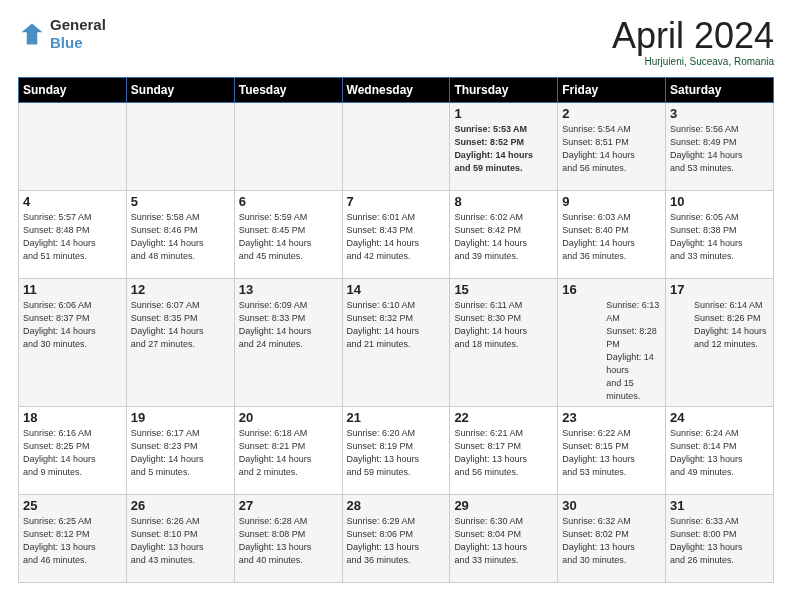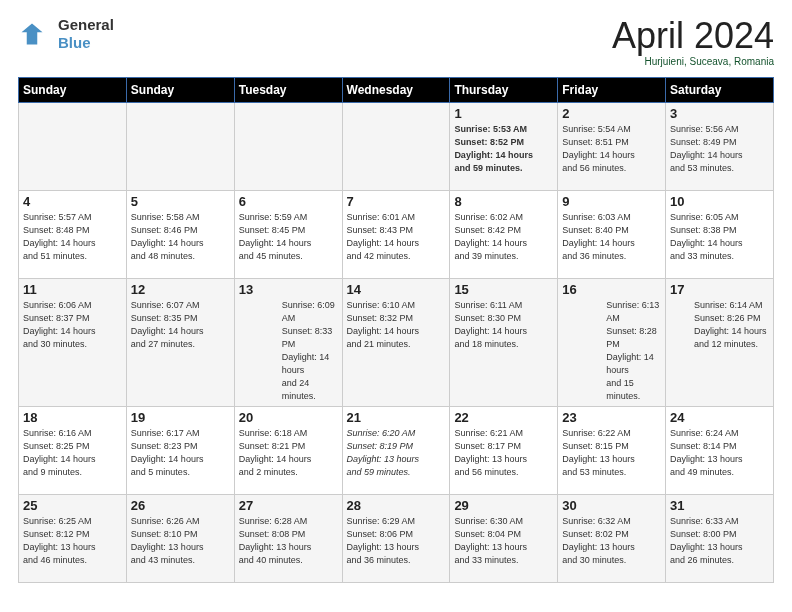--- a/index.html
+++ b/index.html
@@ -19,21 +19,21 @@
     }
     .header {
       display: flex;
       justify-content: space-between;
       align-items: flex-start;
       margin-bottom: 10px;
     }
     .logo {
       display: flex;
       align-items: center;
-      gap: 12px;
+      gap: 4px;
     }
     .logo-text {
       font-size: 15px;
       font-weight: bold;
       color: #333;
       line-height: 1.2;
     }
     .logo-text span {
       color: #4a90c4;
     }
@@ -223,21 +223,21 @@
           </td>
           <td>
             <span class="day-num">12</span>
             <div class="day-info" style="white-space: pre-line;">Sunrise: 6:07 AM
 Sunset: 8:35 PM
 Daylight: 14 hours
 and 27 minutes.</div>
           </td>
           <td>
             <span class="day-num">13</span>
-            <div class="day-info" style="white-space: pre-line; margin-left: 43px;">Sunrise: 6:09 AM
+            <div class="day-info" style="white-space: pre-line;">Sunrise: 6:09 AM
 Sunset: 8:33 PM
 Daylight: 14 hours
 and 24 minutes.</div>
           </td>
           <td>
             <span class="day-num">14</span>
             <div class="day-info" style="white-space: pre-line;">Sunrise: 6:10 AM
 Sunset: 8:32 PM
 Daylight: 14 hours
 and 21 minutes.</div>
@@ -281,21 +281,21 @@
           </td>
           <td>
             <span class="day-num">20</span>
             <div class="day-info" style="white-space: pre-line;">Sunrise: 6:18 AM
 Sunset: 8:21 PM
 Daylight: 14 hours
 and 2 minutes.</div>
           </td>
           <td>
             <span class="day-num">21</span>
-            <div class="day-info" style="white-space: pre-line; font-style: italic;">Sunrise: 6:20 AM
+            <div class="day-info" style="white-space: pre-line;">Sunrise: 6:20 AM
 Sunset: 8:19 PM
 Daylight: 13 hours
 and 59 minutes.</div>
           </td>
           <td>
             <span class="day-num">22</span>
             <div class="day-info" style="white-space: pre-line;">Sunrise: 6:21 AM
 Sunset: 8:17 PM
 Daylight: 13 hours
 and 56 minutes.</div>

